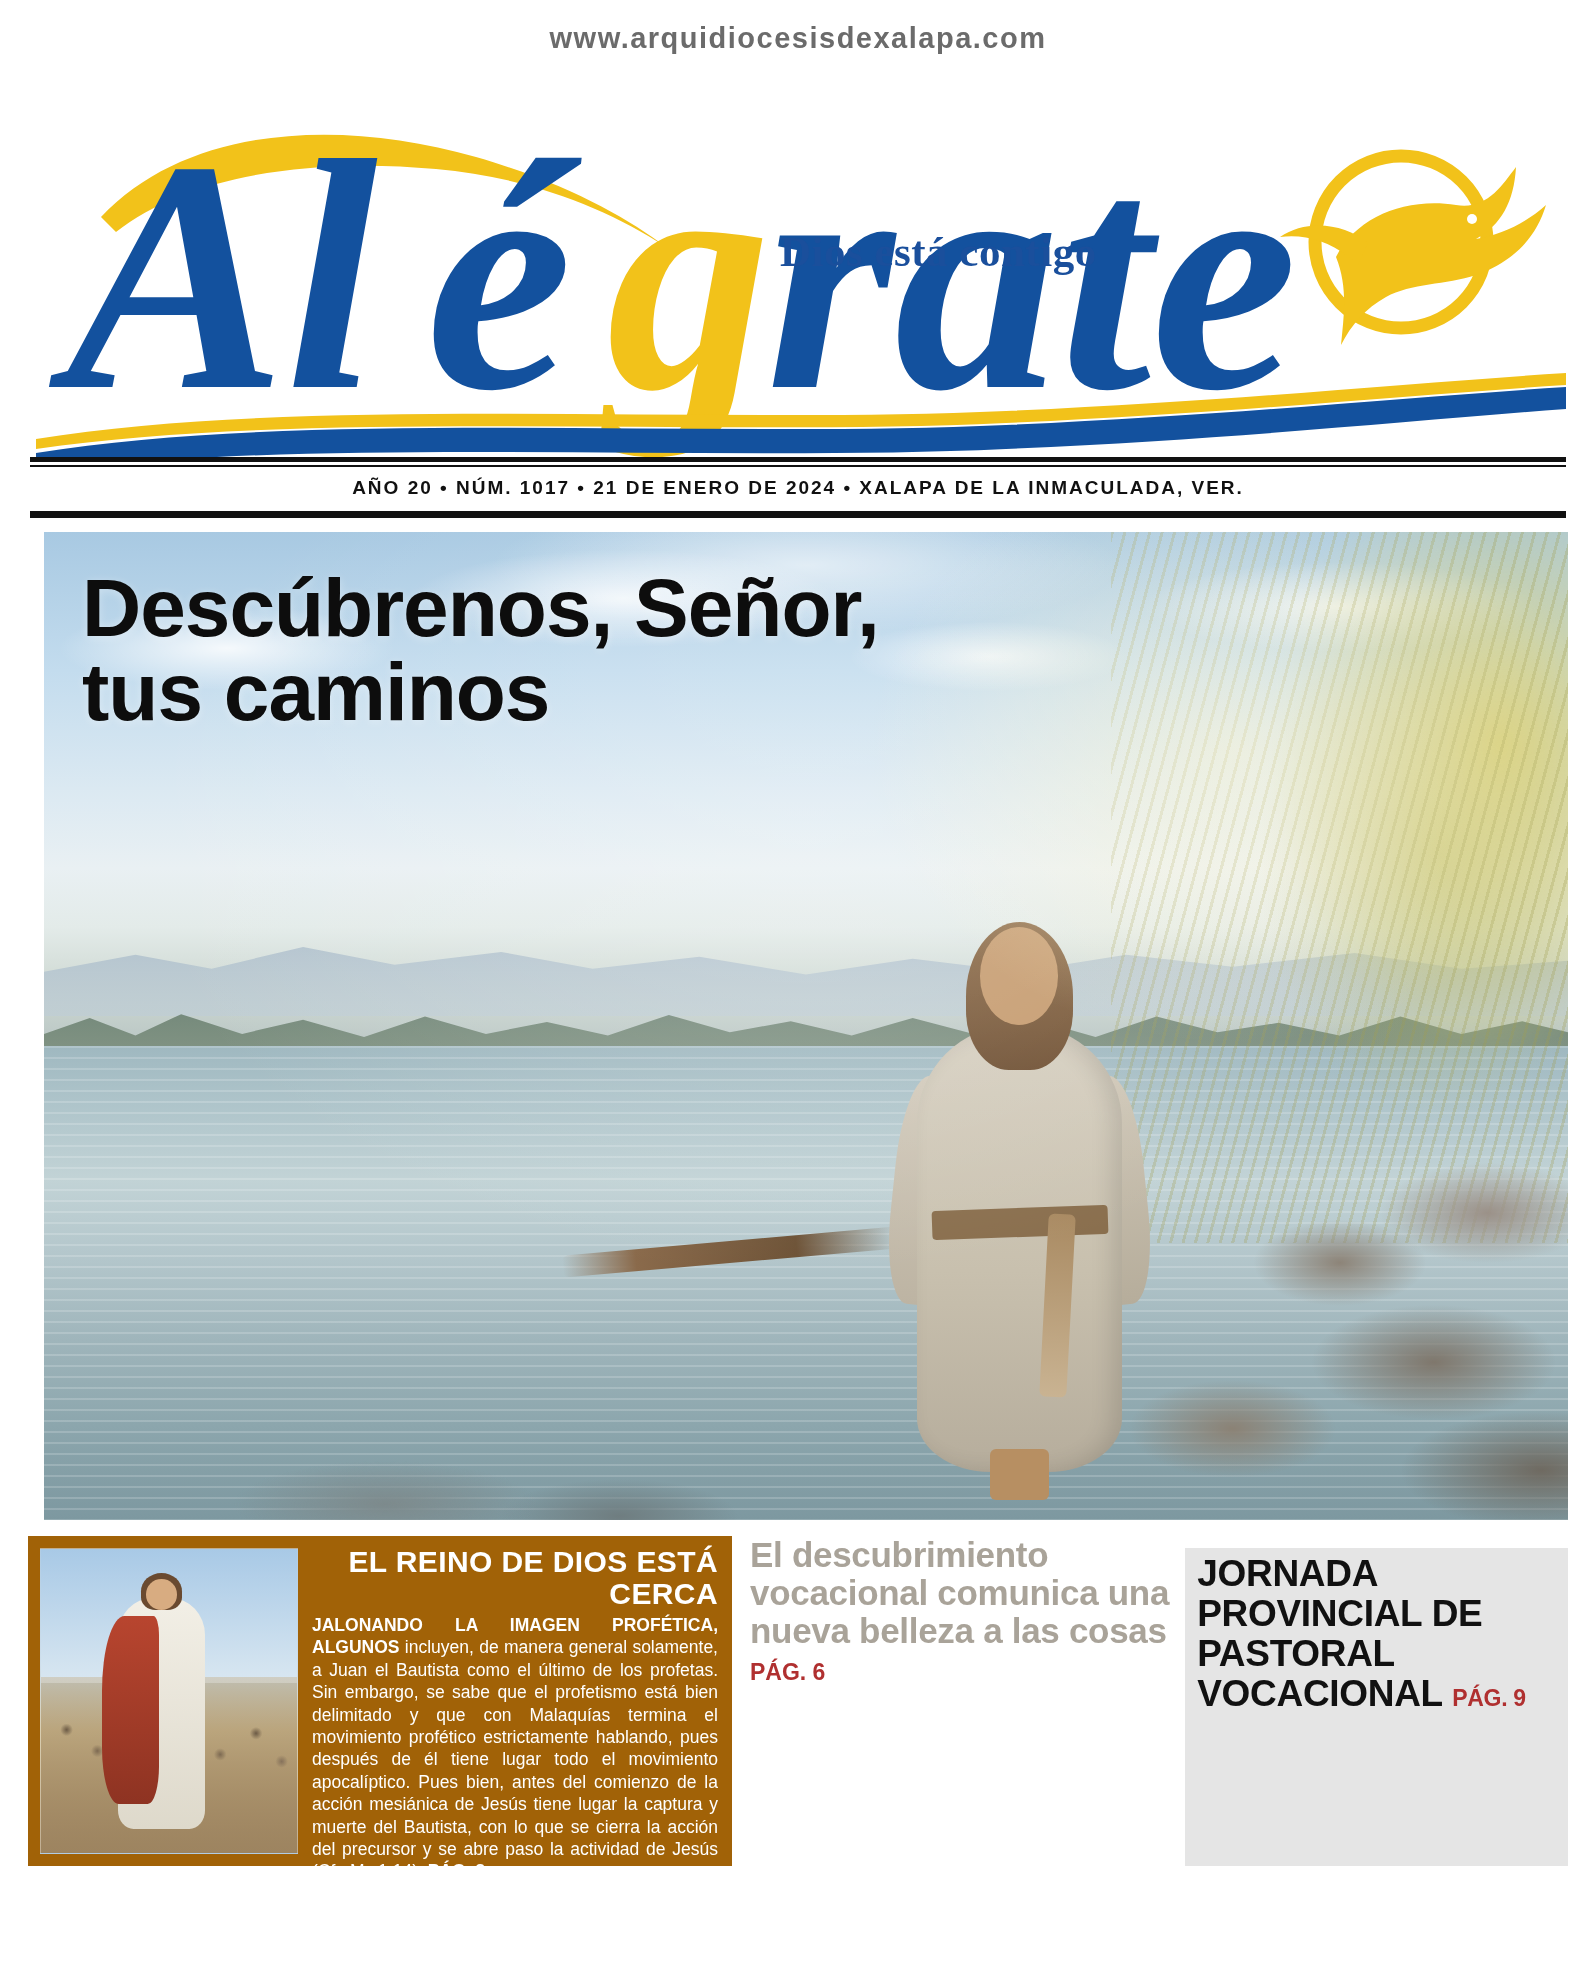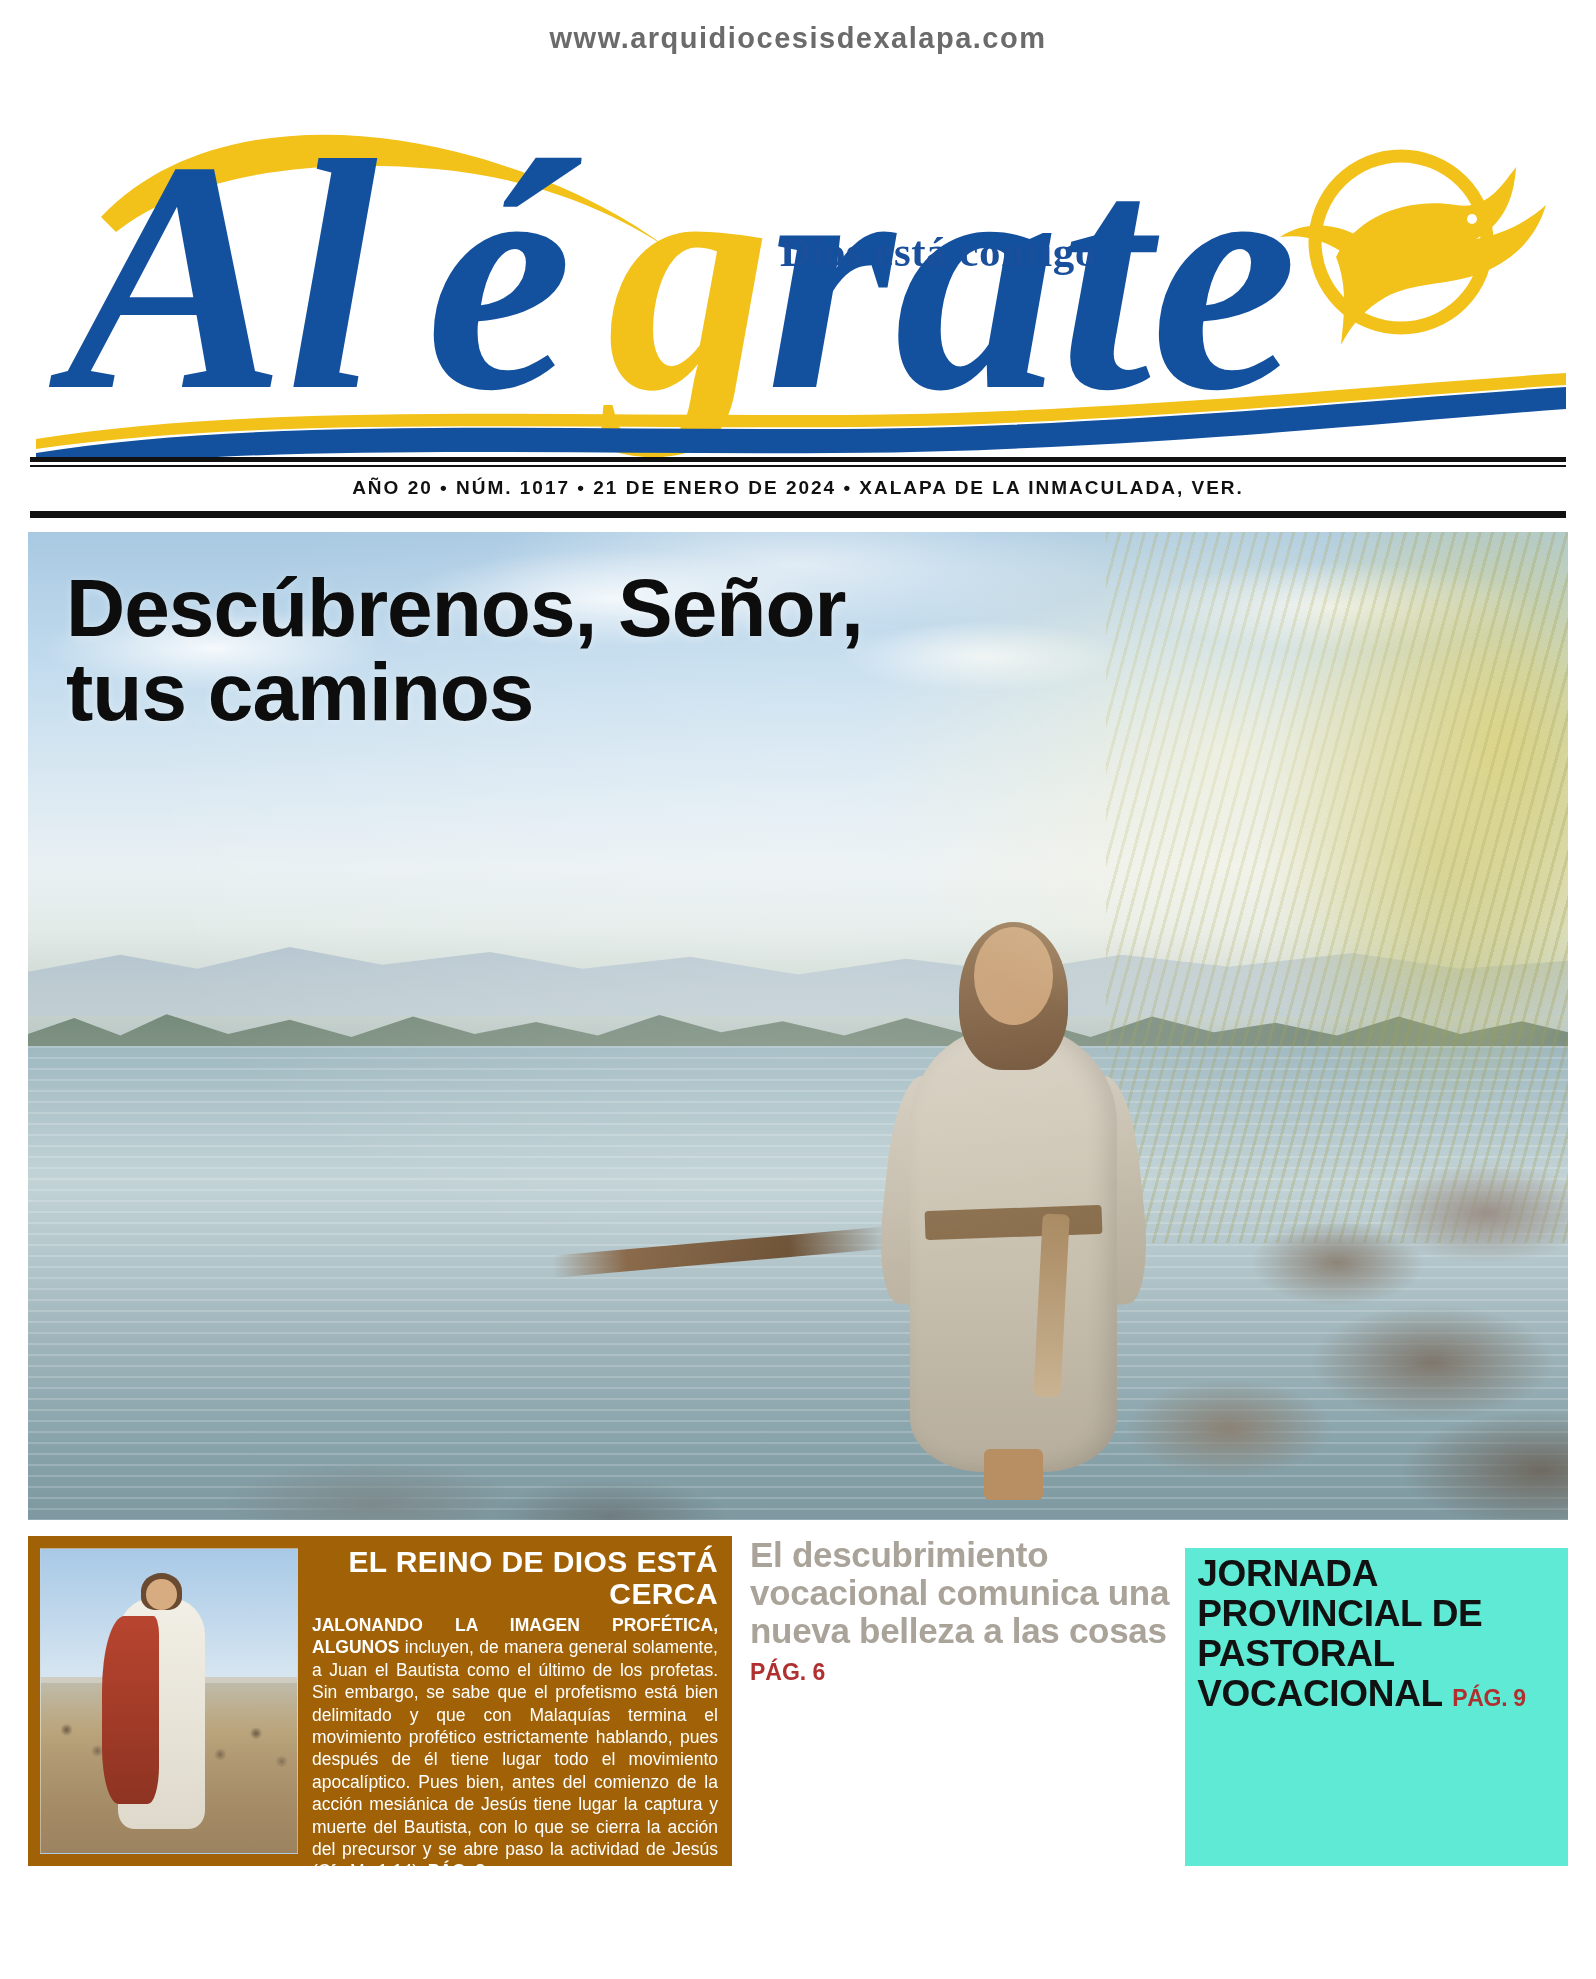--- a/index.html
+++ b/index.html
@@ -73,21 +73,21 @@
     font-weight: bold;
     letter-spacing: 2.0px;
     color: #111;
     padding: 10px 0 9px 0;
     font-family: "Liberation Sans", sans-serif;
   }
 
   
   .hero {
     position: relative;
-    margin: 14px 28px 0 28px;
+    margin: 14px 28px 0 44px;
     height: 988px;
     overflow: hidden;
     background: #cfe2ef;
   }
   .hero-sky {
     position: absolute;
     inset: 0;
     background:
       linear-gradient(to bottom,
         #a8c9e2 0%,
@@ -452,21 +452,21 @@
     line-height: 1.1;
     color: #111;
     letter-spacing: -.4px;
   }
   .teaser-2 .pag {
     color: #b03030;
     font-size: 25px;
   }
   .teaser-3 {
     margin-top: 12px;
-    background: #5eead4;
+    background: #e5e5e5;
     padding: 6px 12px 10px 12px;
     font-family: "Liberation Sans", sans-serif;
     font-weight: bold;
     font-size: 37px;
     line-height: 1.08;
     color: #111;
     letter-spacing: -.3px;
   }
   .teaser-3 .pag {
     color: #b03030;

